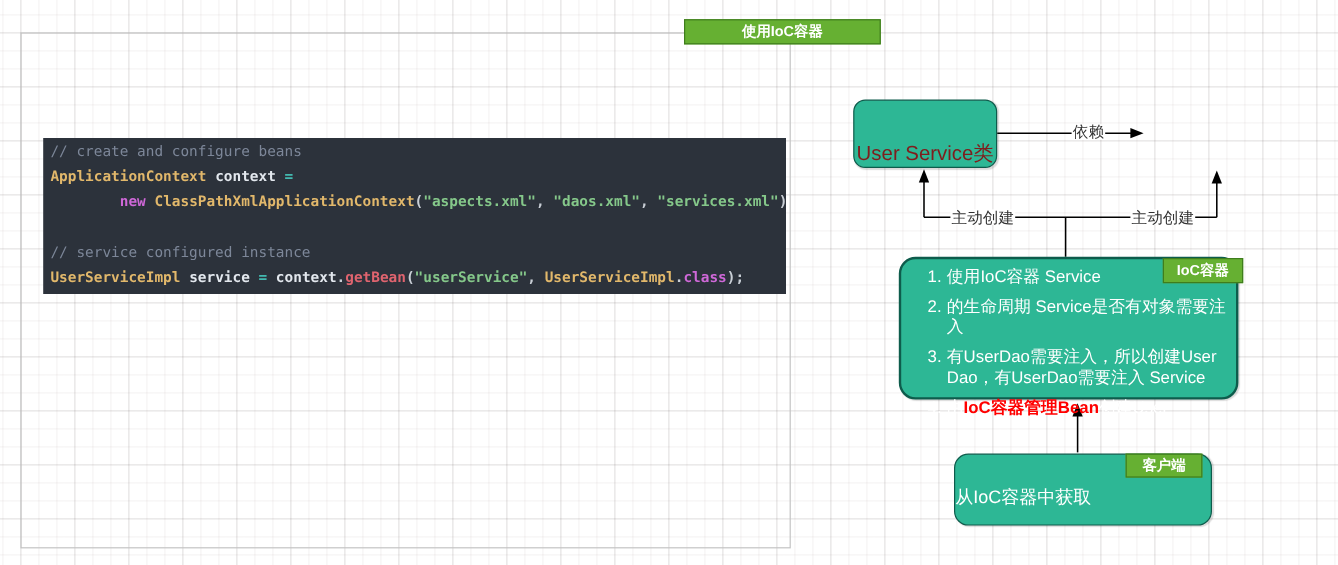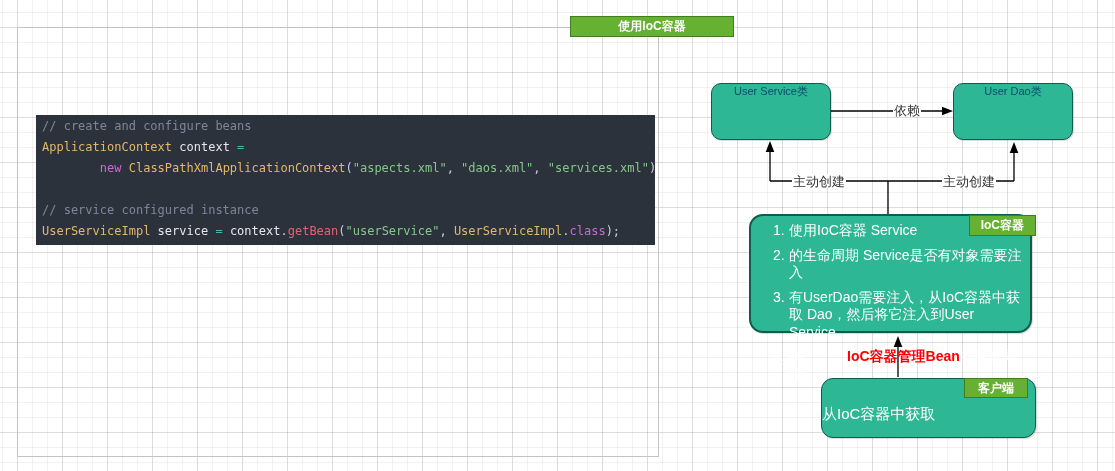--- a/index.html
+++ b/index.html
@@ -32,42 +32,42 @@
   }
   
   .code-block{
     position:absolute;left:36px;top:115px;width:619px;height:130px;
     box-sizing:border-box;padding:1px 0 0 6px;
     font-family:"DejaVu Sans Mono","Liberation Mono",monospace;
     font-size:12px;line-height:21px;
     overflow:hidden;
   }
   .code-line{white-space:pre;height:21px;}
-  .tok{font-weight:400;}
+  .tok{font-weight:700;}
   .tok-cmt{font-weight:400;}
   
   .node{
     position:absolute;box-sizing:border-box;
     border-radius:10px;
-    display:flex;align-items:flex-start;justify-content:center;
-    color:#0c4a6e;font-size:11px;
+    display:flex;align-items:flex-end;justify-content:center;
+    color:#7f1d1d;font-size:17px;
     box-shadow:1px 1px 1px rgba(0,0,0,0.15);
   }
   .ioc-box{
     position:absolute;left:749px;top:214px;width:283px;height:119px;
     box-sizing:border-box;border-radius:14px;
     color:#fff;
     box-shadow:1px 1px 1px rgba(0,0,0,0.15);
   }
   .ioc-badge{position:absolute;top:-1px;right:-6px;height:21px;padding:0 11px;}
   .ioc-list{padding:6px 6px 0 22px;font-size:14px;}
   .ioc-item{display:flex;margin-bottom:7px;line-height:17.5px;}
   .ioc-num{width:16px;flex:0 0 16px;}
   .ioc-text{flex:1;max-width:240px;}
-  .seg-red{font-weight:bold;margin-left:44px;}
+  .seg-red{font-weight:bold;}
   .client-box{
     position:absolute;left:795px;top:378px;width:215px;height:60px;
     box-sizing:border-box;border-radius:12px;
     color:#fff;font-size:15px;
     box-shadow:1px 1px 1px rgba(0,0,0,0.15);
   }
   .client-badge{position:absolute;top:-1px;right:7px;height:20px;padding:0 13px;}
   .client-label{
     position:absolute;left:0;right:0;top:26px;text-align:left;
   }
@@ -119,44 +119,41 @@
     </g>
   </svg>
 
   <div class="edge-label" style="left:907px;top:110px;">依赖</div>
   <div class="edge-label" style="left:819px;top:181px;">主动创建</div>
   <div class="edge-label" style="left:969px;top:181px;">主动创建</div>
 
   <div class="node" style="left: 711px; top: 83px; width: 120px; height: 57px; background: rgb(45, 183, 149); border: 1.5px solid rgb(14, 92, 76);">
     <span>User Service类</span>
   </div>
-  <div class="node" style="left: 953px; top: 83px; width: 120px; height: 57px; background: rgb(45, 183, 149); border: 1.5px solid rgb(14, 92, 76);">
-    <span>User Dao类</span>
-  </div>
 
   <div class="ioc-box" style="background: rgb(45, 183, 149); border: 2px solid rgb(14, 92, 76);">
     <div class="badge ioc-badge" style="background: rgb(102, 176, 50); border: 1px solid rgb(63, 125, 29);">IoC容器</div>
     <div class="ioc-list" id="ioc-list">
         <div class="ioc-item">
           <span class="ioc-num">1.</span>
           <div class="ioc-text"><span>使用IoC容器 Service</span></div>
         </div>
         <div class="ioc-item">
           <span class="ioc-num">2.</span>
           <div class="ioc-text"><span>的生命周期 Service是否有对象需要注入</span></div>
         </div>
         <div class="ioc-item">
           <span class="ioc-num">3.</span>
-          <div class="ioc-text"><span>有UserDao需要注入，从IoC容器中获取 Dao，然后将它注入到User Service</span></div>
+          <div class="ioc-text"><span>有UserDao需要注入，所以创建User Dao，有UserDao需要注入 Service</span></div>
         </div>
         <div class="ioc-item">
           <span class="ioc-num">4.</span>
-          <div class="ioc-text"><span>由</span><span class="seg-red" style="color: rgb(255, 0, 0);">IoC容器管理Bean</span><span>的生命周期</span></div>
+          <div class="ioc-text"><span>由</span><span class="seg-red" style="color: rgb(255, 0, 0);">IoC容器管理Bean</span><span>创建User</span></div>
         </div>
       </div>
   </div>
 
-  <div class="client-box" style="background: rgb(45, 183, 149); border: 1.5px solid rgb(14, 92, 76); margin-left: 26px;">
+  <div class="client-box" style="background: rgb(45, 183, 149); border: 1.5px solid rgb(14, 92, 76);">
     <div class="badge client-badge" style="background: rgb(102, 176, 50); border: 1px solid rgb(63, 125, 29);">客户端</div>
     <div class="client-label">从IoC容器中获取</div>
   </div>
 
 </div>
 
 </body></html>

